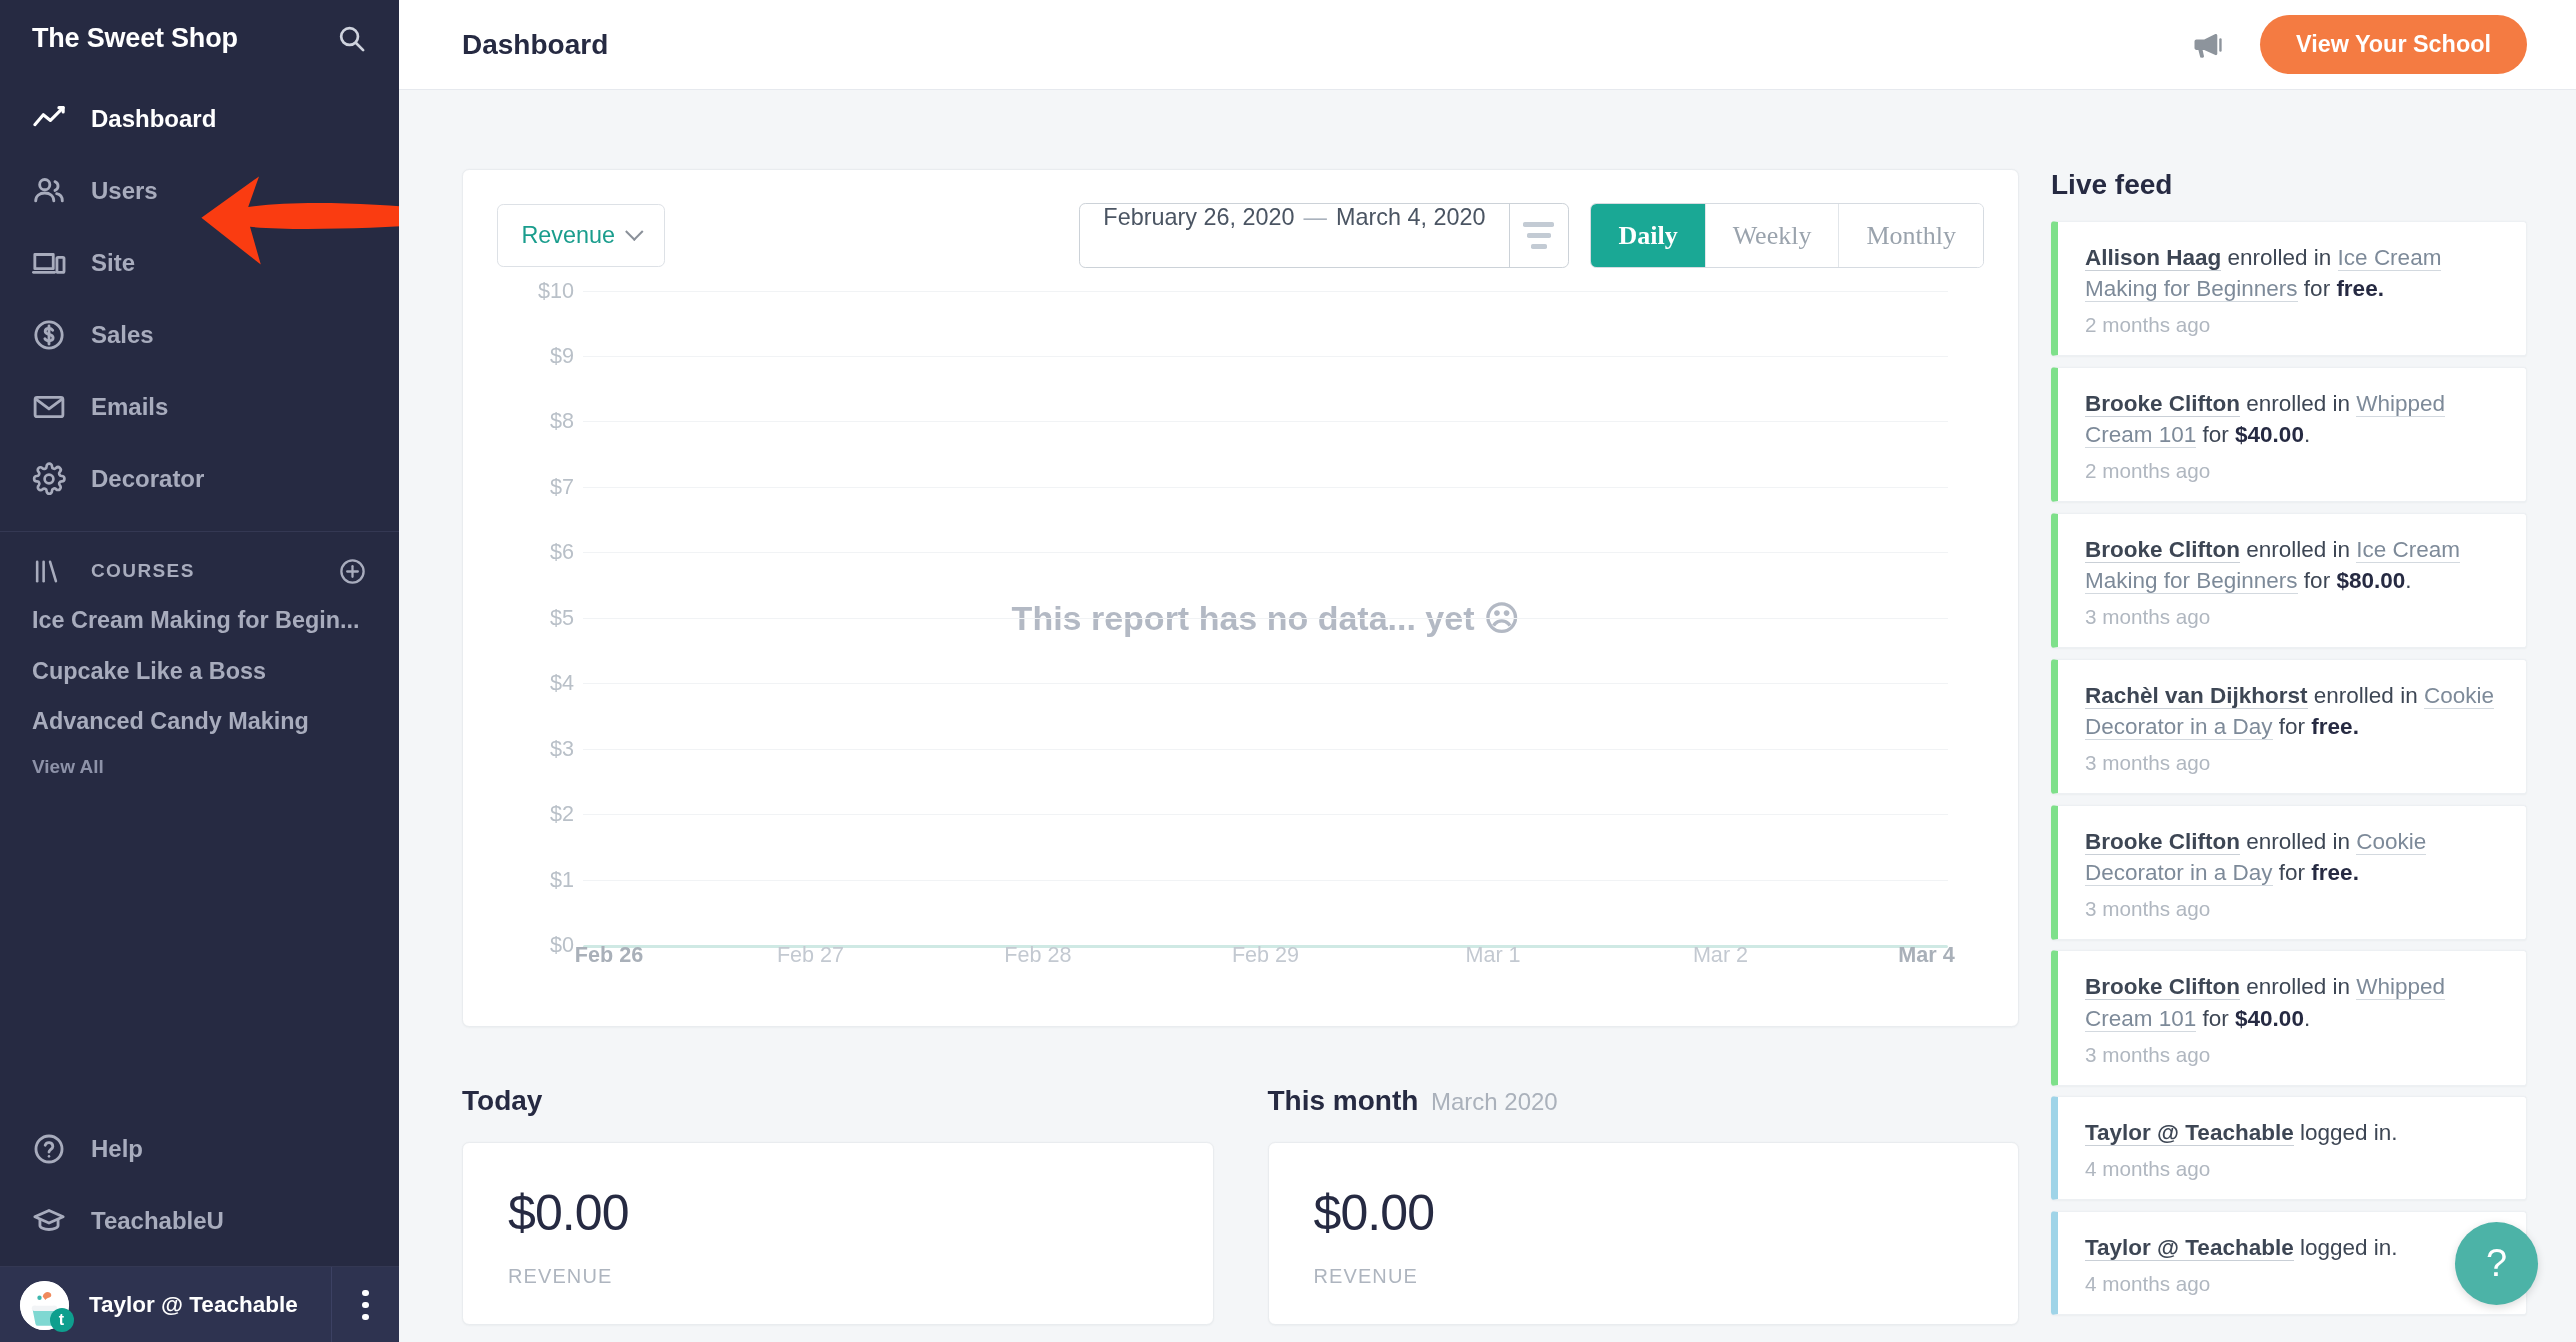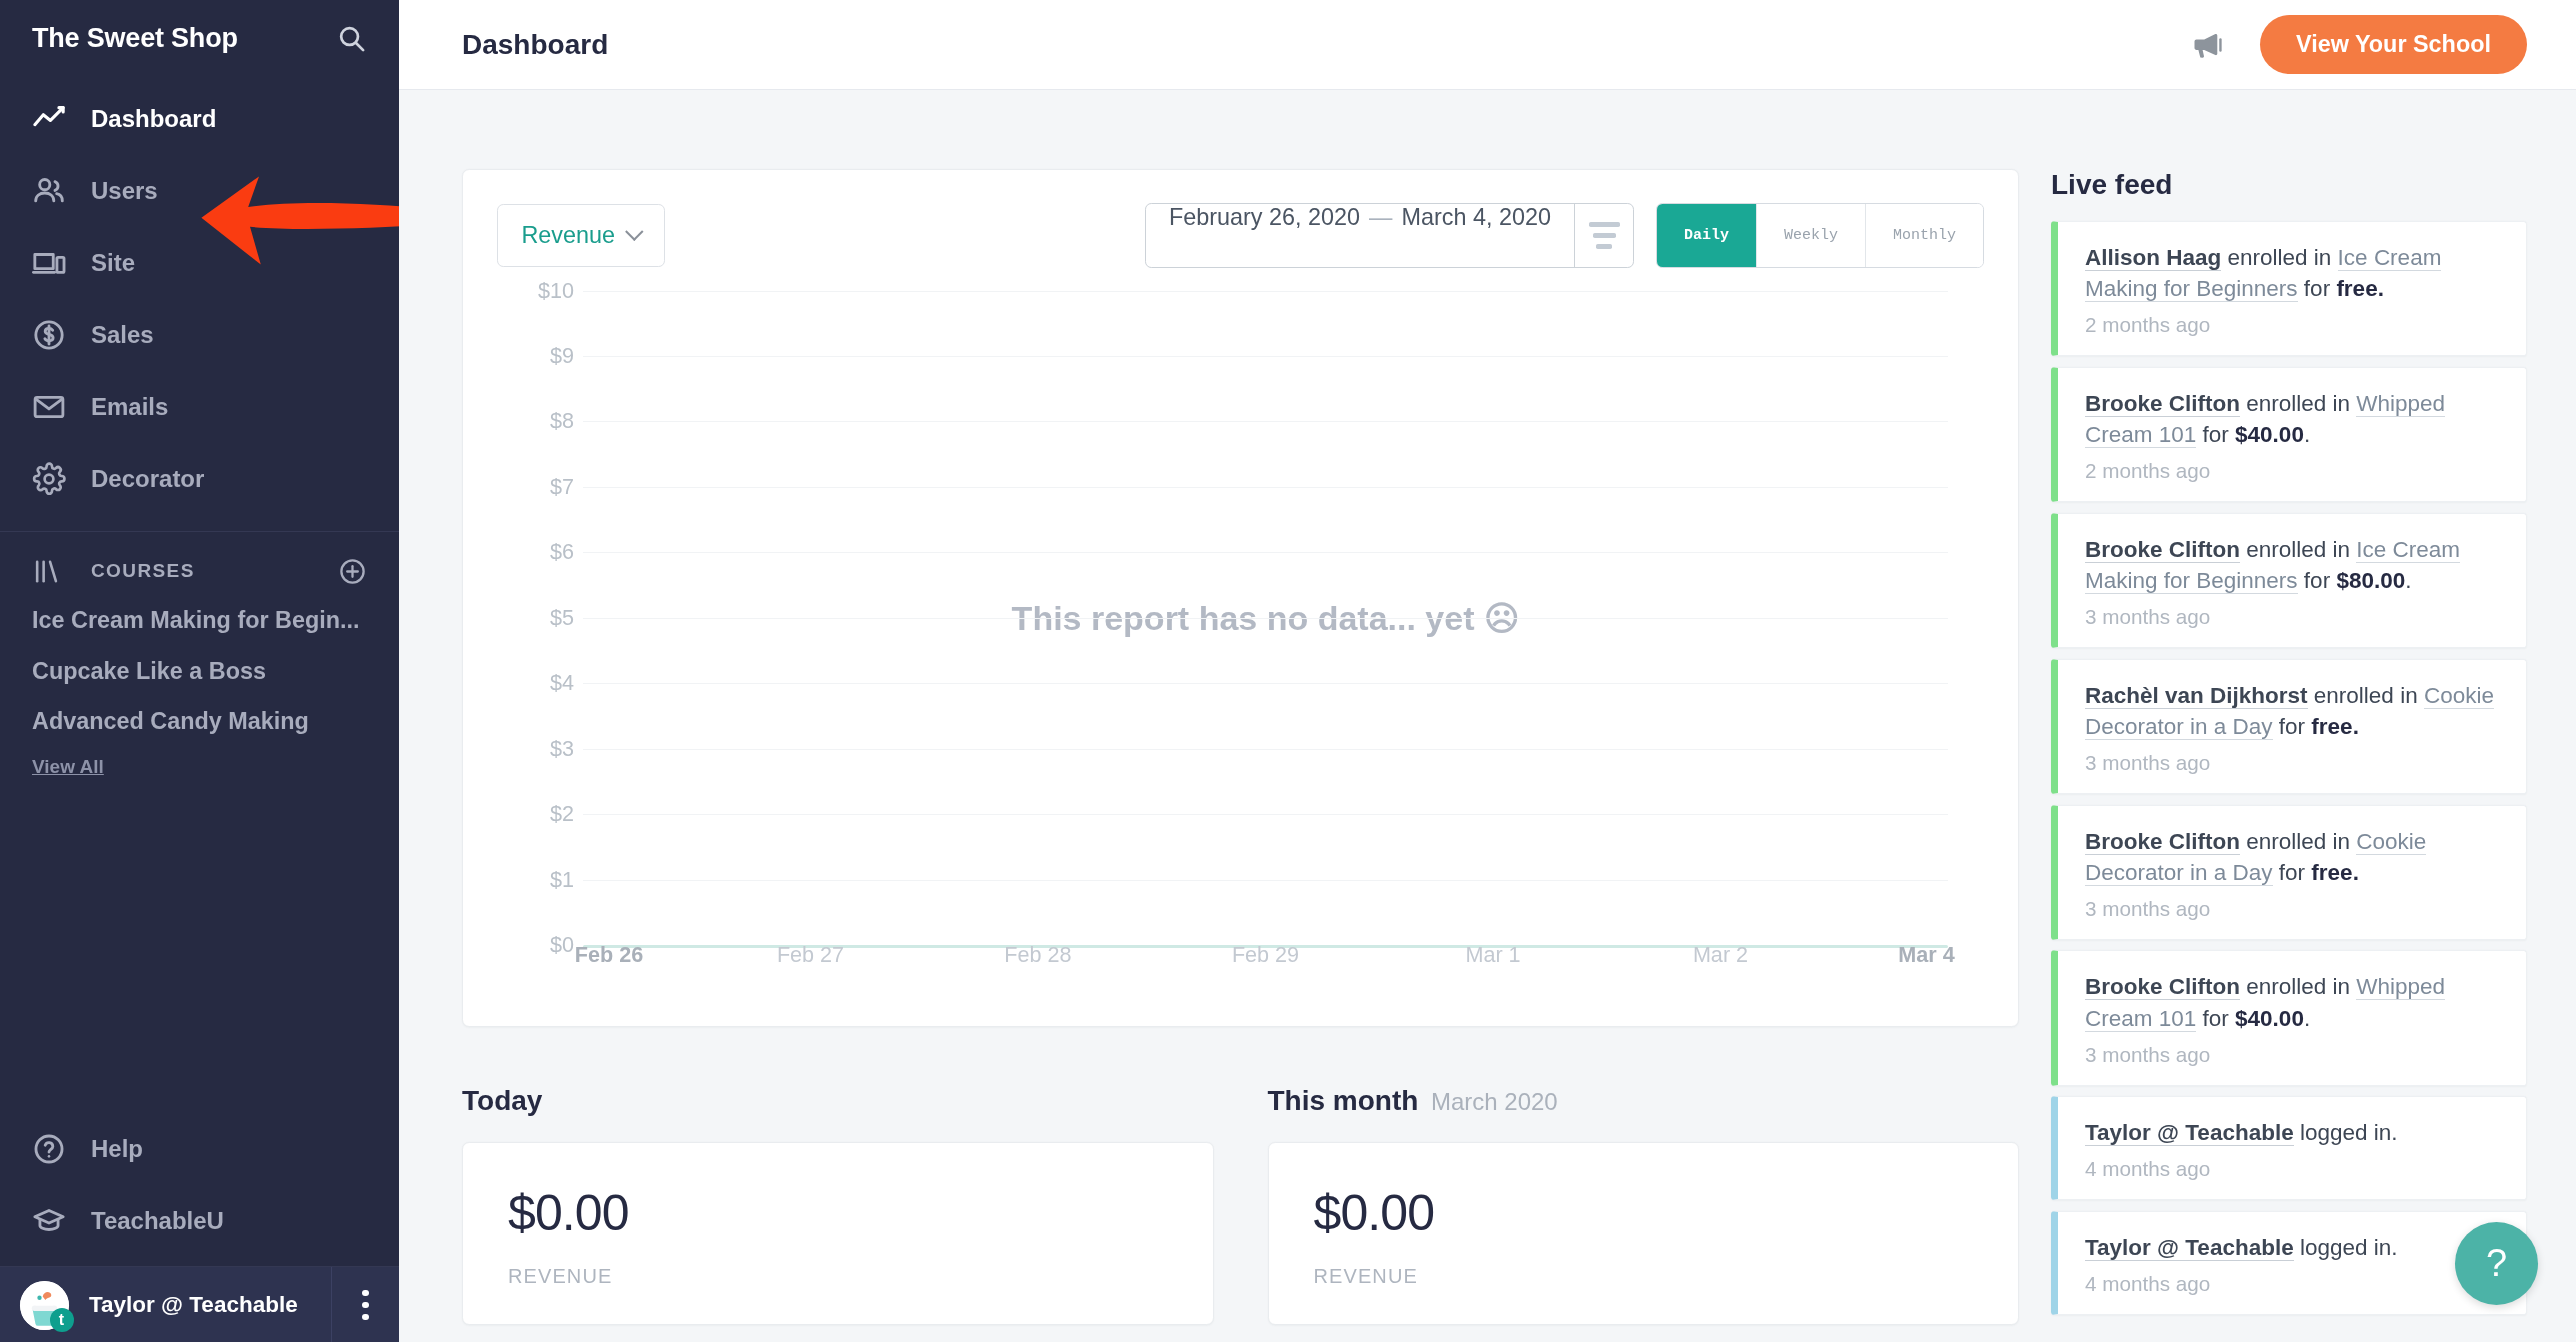--- a/index.html
+++ b/index.html
@@ -60,21 +60,20 @@
   .course-item {
     padding: 11.7px 32px;
     font-size: 23.4px; font-weight: bold; color: #a8acbd;
     white-space: nowrap; overflow: hidden; text-overflow: ellipsis;
     cursor: pointer;
   }
   .view-all {
     padding: 9px 32px 0 32px;
     font-size: 19px; font-weight: bold; color: #8d92a8;
     cursor: pointer;
-    text-decoration: underline;
   }
   .sidebar-spacer { flex: 1 1 auto; }
 
   .bottom-nav { padding-bottom: 9px; }
   .user-bar {
     display: flex; align-items: center;
     height: 77px;
     background: #2e3350;
     border-top: 0.9px solid #343853;
   }
@@ -190,24 +189,24 @@
   .dr-sort i:nth-child(1) { width: 31px; }
   .dr-sort i:nth-child(2) { width: 23.4px; }
   .dr-sort i:nth-child(3) { width: 16px; }
 
   .seg {
     display: flex; border: 0.9px solid #d6dbe1; border-radius: 6.3px; overflow: hidden;
     height: 65px;
   }
   .seg button {
     border: none; background: #ffffff;
-    font-size: 15px; color: #9aa3ad;
+    font-size: 26px; color: #9aa3ad;
     padding: 4px 27px; cursor: pointer;
     border-right: 0.9px solid #e2e6ea;
-    font-family: Liberation Mono, monospace;
+    font-family: Liberation Serif, serif;
   }
   .seg button:last-child { border-right: none; }
   .seg button.on { background: #1aa895; color: #ffffff; font-weight: bold; }
 
   .plot { flex: 1 1 auto; position: relative; margin-top: 21.6px; }
   .yaxis {
     position: absolute; left: 0; top: 0; bottom: 56px; width: 77px;
   }
   .ytick {
     position: absolute; right: 0; transform: translateY(-50%);

